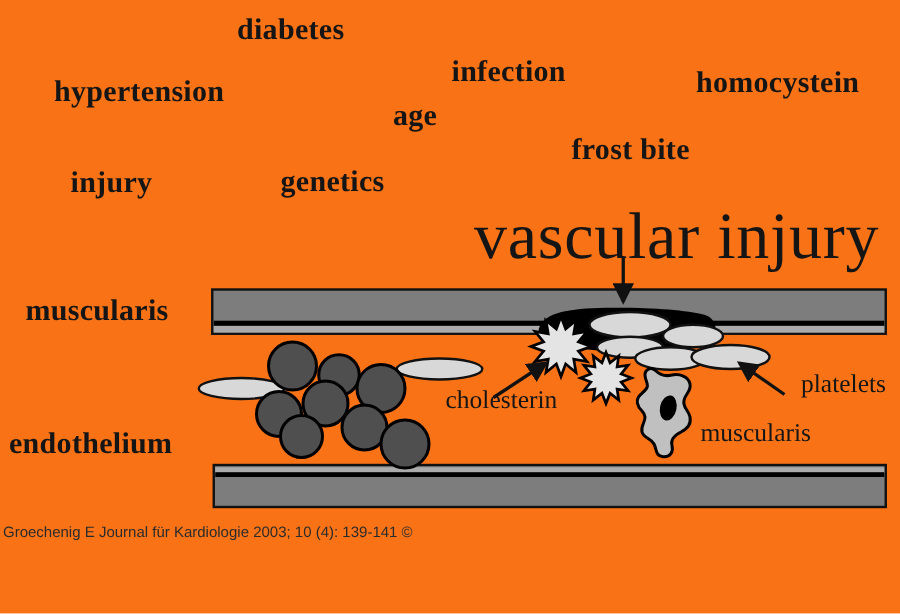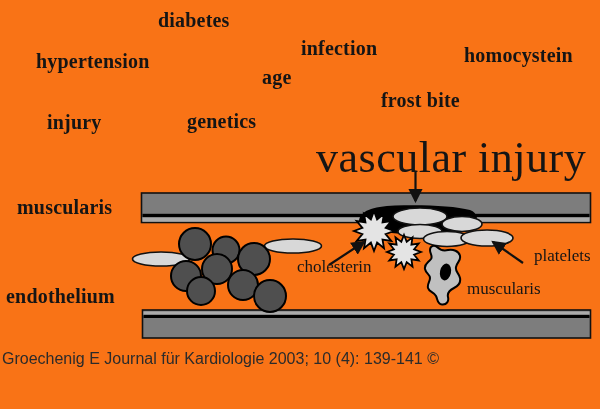--- a/index.html
+++ b/index.html
@@ -6,21 +6,21 @@
   #stage{
     position:relative;width:600px;height:409px;background:#f97316;
     overflow:hidden;font-family:"Liberation Serif",serif;
   }
   #diagram-svg{position:absolute;left:0;top:0;}
   .lbl{position:absolute;white-space:nowrap;color:#151515;}
   .risk{font-weight:700;font-size:20px;letter-spacing:0.2px;}
   .layer{font-weight:700;font-size:20px;letter-spacing:0.2px;}
   .title{font-weight:400;font-size:44px;letter-spacing:0.5px;}
   .ann{font-weight:400;font-size:17px;}
-  .caption{font-family:"Liberation Sans",sans-serif;font-size:16px;color:#2b2b2b;}
+  .caption{font-family:"Liberation Sans",sans-serif;font-size:10px;color:#2b2b2b;}
 </style>
 </head>
 <body>
 
 <div id="stage">
 
   <svg id="diagram-svg" width="600" height="409" viewBox="0 0 600 409">
     <defs>
       <marker id="ah" viewBox="0 0 10 10" refX="8.5" refY="5" markerWidth="6.5" markerHeight="6.5" orient="auto">
         <path d="M0,0 L10,5 L0,10 z" fill="#111"></path>

